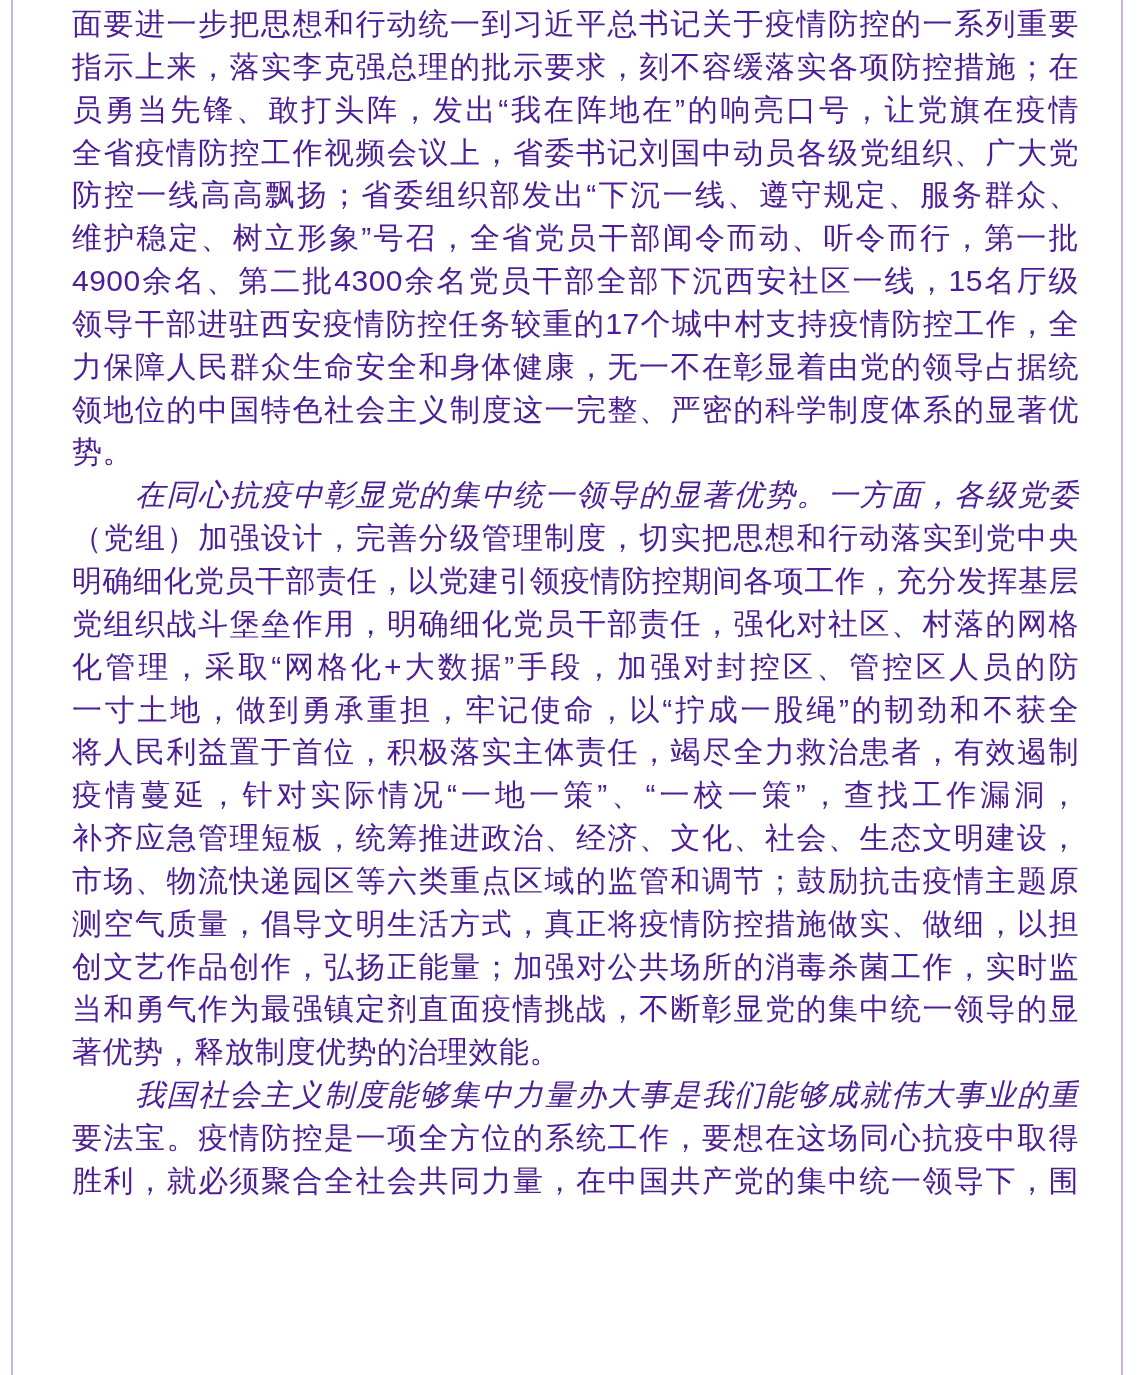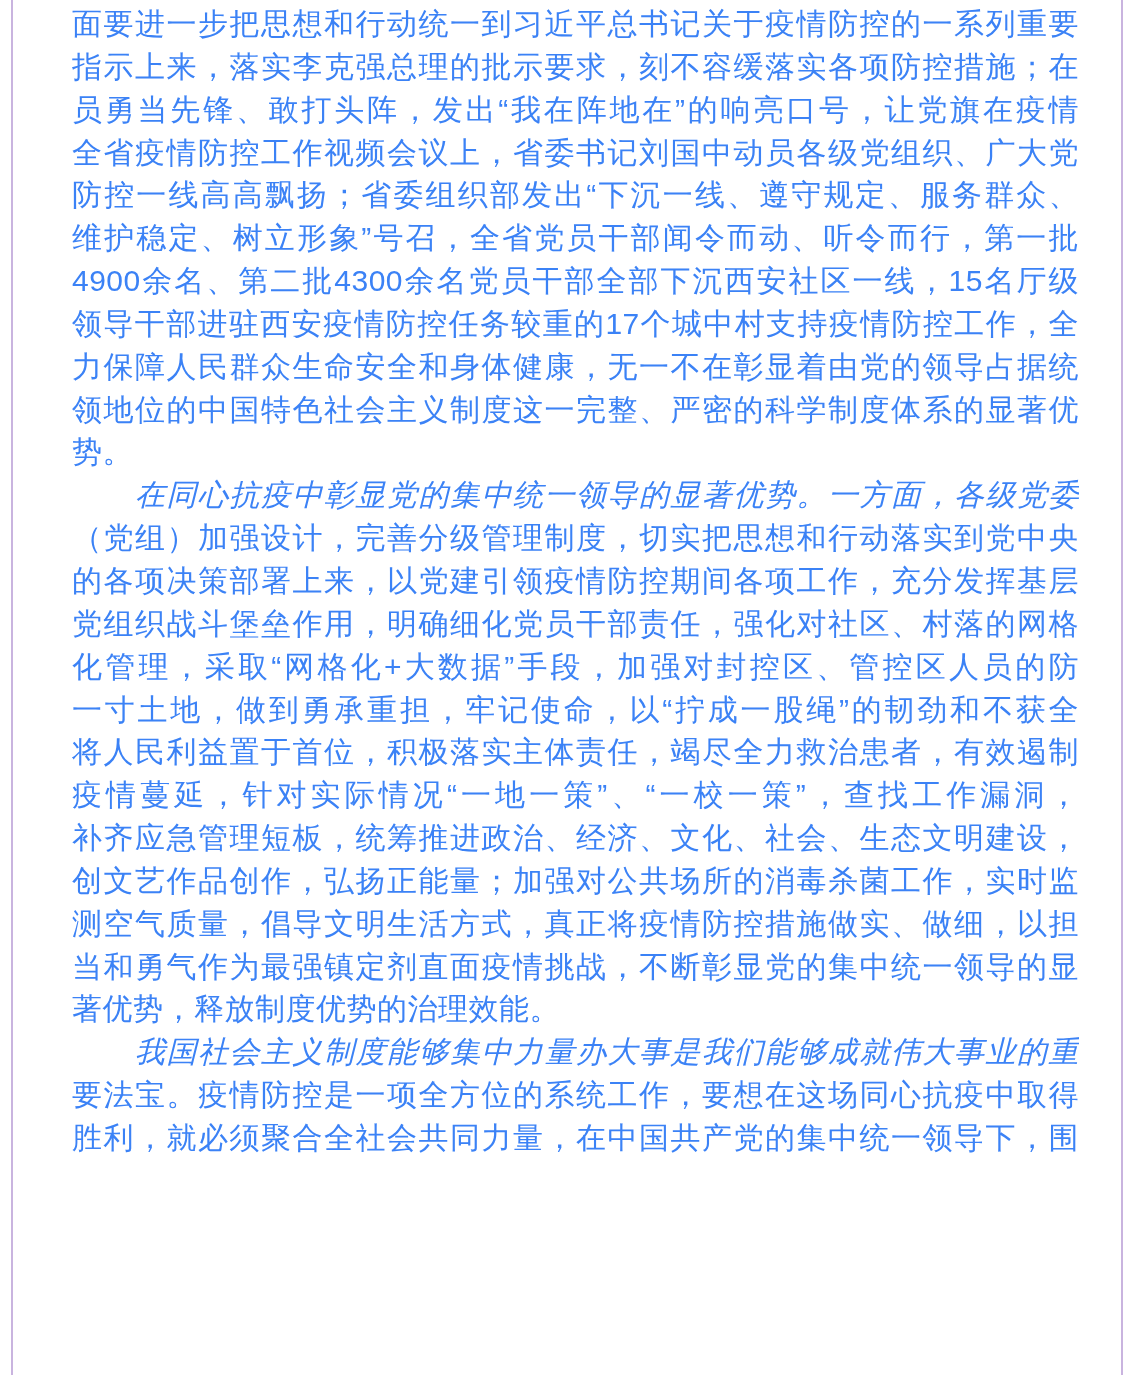--- a/index.html
+++ b/index.html
@@ -27,21 +27,21 @@
     position: absolute;
     left: 72px;
     top: 3px;
     width: 1007px;
   }
   .text-line {
     height: 42.85px;
     line-height: 42.85px;
     font-size: 30px;
     letter-spacing: 0.5px;
-    color: #3b82f6;
+    color: #4c1d95;
     text-align: justify;
     text-align-last: justify;
     overflow: hidden;
     white-space: nowrap;
   }
   .text-line.para-end {
     text-align: left;
     text-align-last: left;
   }
   .text-line.indent {
@@ -63,27 +63,28 @@
     <div class="text-line">全省疫情防控工作视频会议上，省委书记刘国中动员各级党组织、广大党</div>
     <div class="text-line">防控一线高高飘扬；省委组织部发出“下沉一线、遵守规定、服务群众、</div>
     <div class="text-line">维护稳定、树立形象”号召，全省党员干部闻令而动、听令而行，第一批</div>
     <div class="text-line">4900余名、第二批4300余名党员干部全部下沉西安社区一线，15名厅级</div>
     <div class="text-line">领导干部进驻西安疫情防控任务较重的17个城中村支持疫情防控工作，全</div>
     <div class="text-line">力保障人民群众生命安全和身体健康，无一不在彰显着由党的领导占据统</div>
     <div class="text-line">领地位的中国特色社会主义制度这一完整、严密的科学制度体系的显著优</div>
     <div class="text-line para-end">势。</div>
     <div class="text-line indent">在同心抗疫中彰显党的集中统一领导的显著优势。一方面，各级党委</div>
     <div class="text-line">（党组）加强设计，完善分级管理制度，切实把思想和行动落实到党中央</div>
-    <div class="text-line">的各项决策部署上来，以党建引领疫情防控期间各项工作，充分发挥基层</div>
+    <div class="text-line">明确细化党员干部责任，以党建引领疫情防控期间各项工作，充分发挥基层</div>
     <div class="text-line">党组织战斗堡垒作用，明确细化党员干部责任，强化对社区、村落的网格</div>
     <div class="text-line">化管理，采取“网格化+大数据”手段，加强对封控区、管控区人员的防</div>
     <div class="text-line">一寸土地，做到勇承重担，牢记使命，以“拧成一股绳”的韧劲和不获全</div>
     <div class="text-line">将人民利益置于首位，积极落实主体责任，竭尽全力救治患者，有效遏制</div>
     <div class="text-line">疫情蔓延，针对实际情况“一地一策”、“一校一策”，查找工作漏洞，</div>
     <div class="text-line">补齐应急管理短板，统筹推进政治、经济、文化、社会、生态文明建设，</div>
+    <div class="text-line">市场、物流快递园区等六类重点区域的监管和调节；鼓励抗击疫情主题原</div>
+    <div class="text-line">测空气质量，倡导文明生活方式，真正将疫情防控措施做实、做细，以担</div>
     <div class="text-line">创文艺作品创作，弘扬正能量；加强对公共场所的消毒杀菌工作，实时监</div>
-    <div class="text-line">测空气质量，倡导文明生活方式，真正将疫情防控措施做实、做细，以担</div>
     <div class="text-line">当和勇气作为最强镇定剂直面疫情挑战，不断彰显党的集中统一领导的显</div>
     <div class="text-line para-end">著优势，释放制度优势的治理效能。</div>
     <div class="text-line indent">我国社会主义制度能够集中力量办大事是我们能够成就伟大事业的重</div>
     <div class="text-line">要法宝。疫情防控是一项全方位的系统工作，要想在这场同心抗疫中取得</div>
     <div class="text-line">胜利，就必须聚合全社会共同力量，在中国共产党的集中统一领导下，围</div>
   </div>
 
 </body></html>

